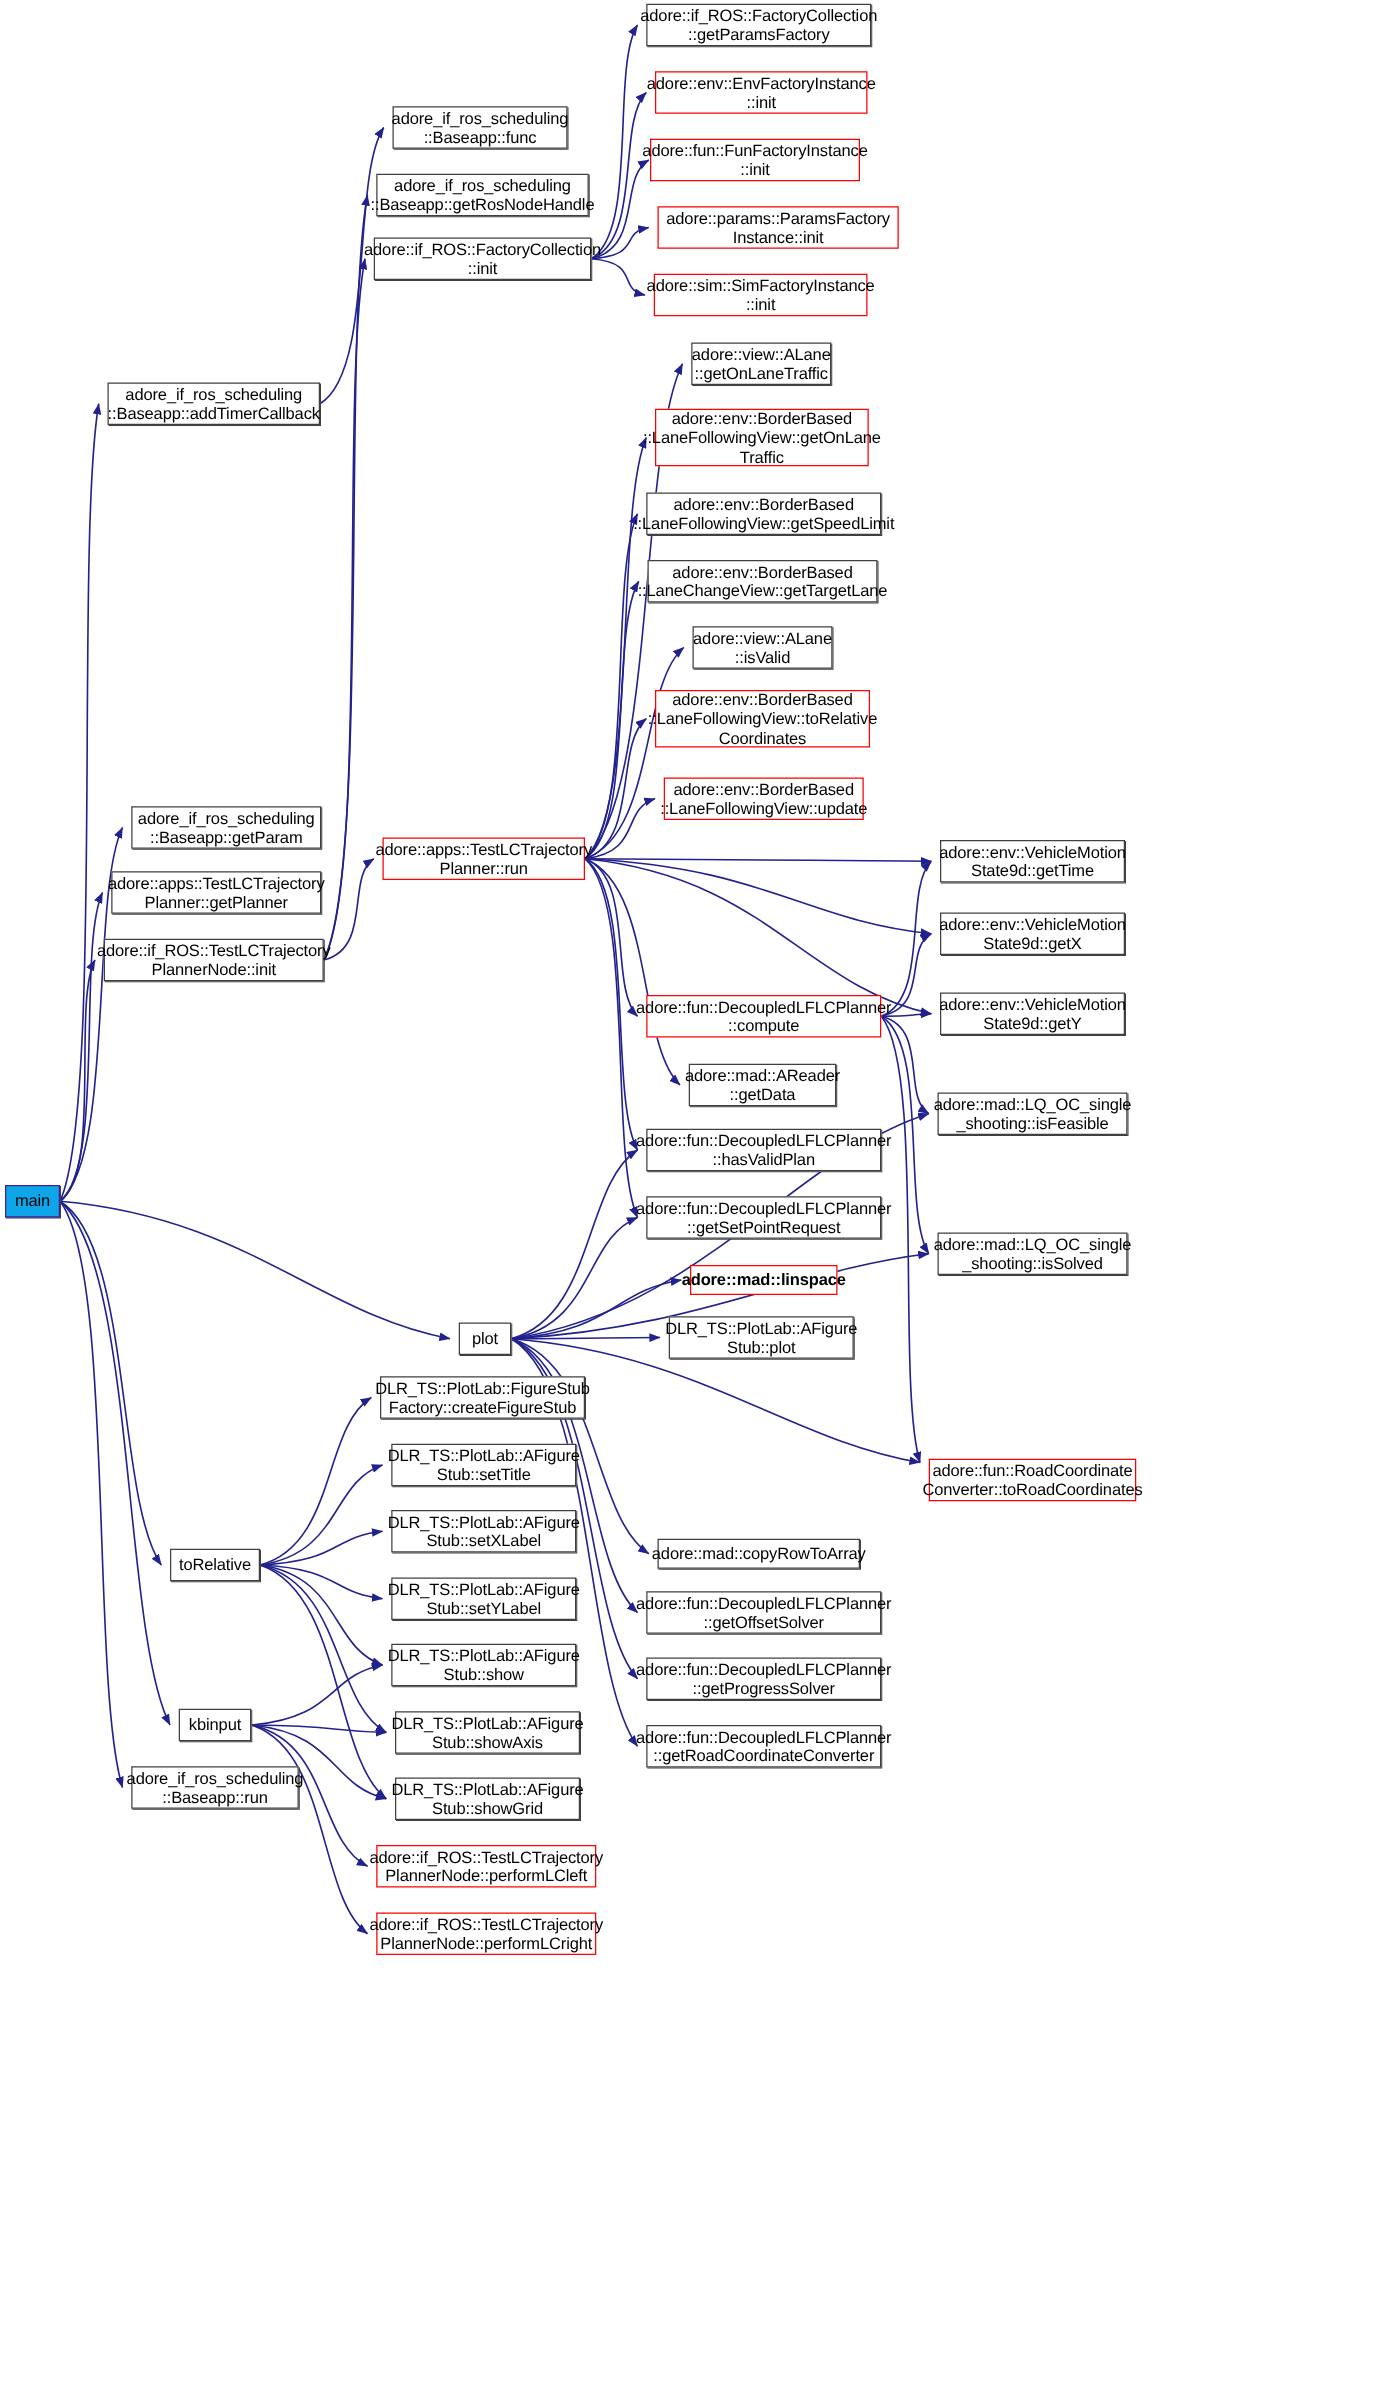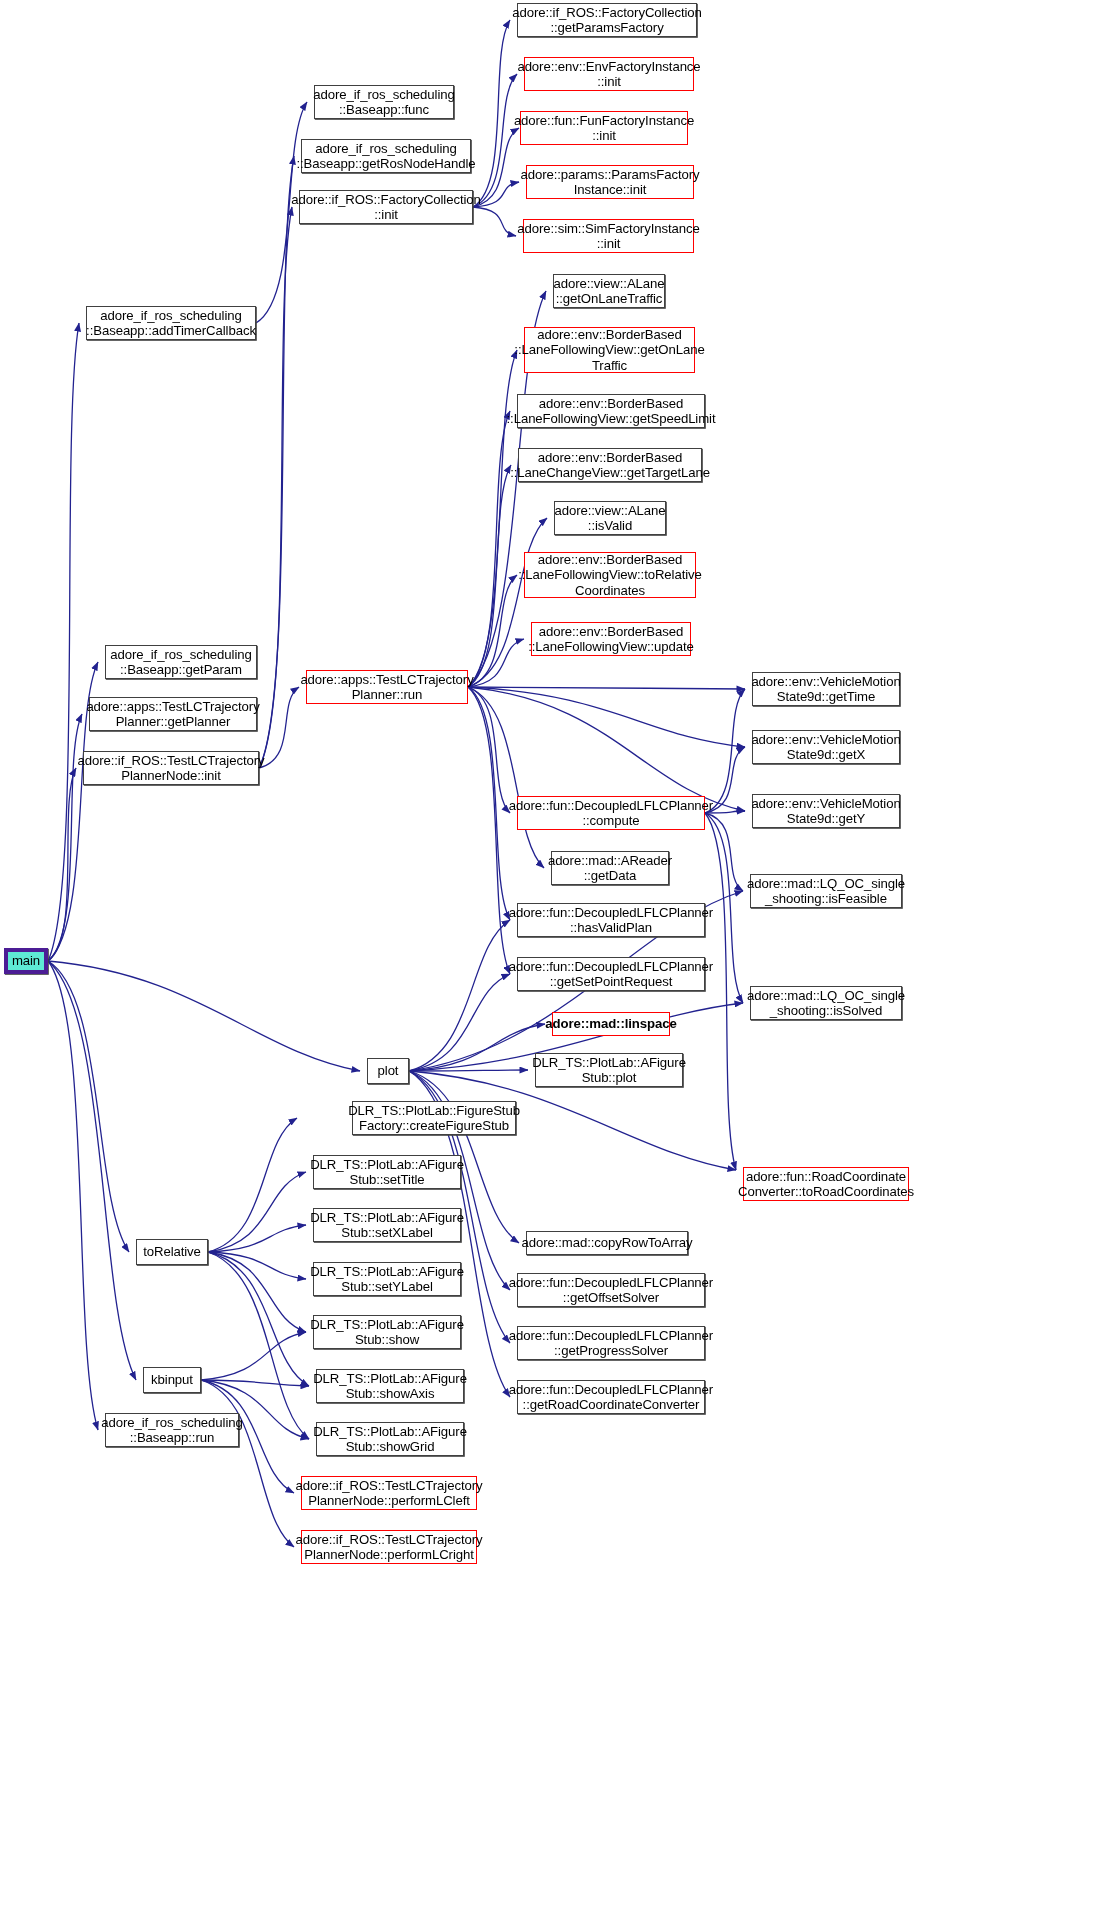--- a/index.html
+++ b/index.html
@@ -39,22 +39,22 @@
     z-index: 5;
   }
   .node.black {
     border: 1px solid #404040;
     box-shadow: 0.8px 0.8px 0 0 #404040;
   }
   .node.red {
     border: 1.6px solid #ff0000;
   }
   .node.root {
-    border: 4px solid #4c1d95;
-    background: #5eead4;
+    border: 1px solid #4c1d95;
+    background: #0ea5e9;
     box-shadow: 0.8px 0.8px 0 0 #404040;
   }
 </style>
 </head>
 <body>
 
 <div id="canvas">
   <svg id="edges" viewBox="0 0 1113 1916" xmlns="http://www.w3.org/2000/svg">
     <defs>
       <marker id="ah" markerWidth="9" markerHeight="7" refX="8.5" refY="3.5" orient="auto" markerUnits="userSpaceOnUse">
@@ -142,21 +142,21 @@
     <div class="node black" style="left: 301px; top: 139px; width: 170px; height: 34px;">adore_if_ros_scheduling
 ::Baseapp::getRosNodeHandle</div>
     <div class="node black" style="left: 299px; top: 190px; width: 174px; height: 34px;">adore::if_ROS::FactoryCollection
 ::init</div>
     <div class="node black" style="left: 517px; top: 3px; width: 180px; height: 34px;">adore::if_ROS::FactoryCollection
 ::getParamsFactory</div>
     <div class="node red" style="left: 524px; top: 57px; width: 170px; height: 34px;">adore::env::EnvFactoryInstance
 ::init</div>
     <div class="node red" style="left: 520px; top: 111px; width: 168px; height: 34px;">adore::fun::FunFactoryInstance
 ::init</div>
-    <div class="node red" style="left: 526px; top: 165px; width: 168px; height: 34px;">adore::params::ParamsFactory
+    <div class="node red" style="left: 526px; top: 165px; width: 193px; height: 34px;">adore::params::ParamsFactory
 Instance::init</div>
     <div class="node red" style="left: 523px; top: 219px; width: 171px; height: 34px;">adore::sim::SimFactoryInstance
 ::init</div>
     <div class="node black" style="left: 553px; top: 274px; width: 112px; height: 34px;">adore::view::ALane
 ::getOnLaneTraffic</div>
     <div class="node red" style="left: 524px; top: 327px; width: 171px; height: 46px;">adore::env::BorderBased
 ::LaneFollowingView::getOnLane
 Traffic</div>
     <div class="node black" style="left: 517px; top: 394px; width: 188px; height: 34px;">adore::env::BorderBased
 ::LaneFollowingView::getSpeedLimit</div>
@@ -186,21 +186,21 @@
     <div class="node black" style="left: 517px; top: 903px; width: 188px; height: 34px;">adore::fun::DecoupledLFLCPlanner
 ::hasValidPlan</div>
     <div class="node black" style="left: 517px; top: 957px; width: 188px; height: 34px;">adore::fun::DecoupledLFLCPlanner
 ::getSetPointRequest</div>
     <div class="node black" style="left: 750px; top: 986px; width: 152px; height: 34px;">adore::mad::LQ_OC_single
 _shooting::isSolved</div>
     <div class="node red" style="left: 552px; top: 1012px; width: 118px; height: 24px; font-weight: bold;">adore::mad::linspace</div>
     <div class="node black" style="left: 367px; top: 1058px; width: 42px; height: 26px;">plot</div>
     <div class="node black" style="left: 535px; top: 1053px; width: 148px; height: 34px;">DLR_TS::PlotLab::AFigure
 Stub::plot</div>
-    <div class="node black" style="left: 304px; top: 1101px; width: 164px; height: 34px; margin-left: 48px;">DLR_TS::PlotLab::FigureStub
+    <div class="node black" style="left: 304px; top: 1101px; width: 164px; height: 34px;">DLR_TS::PlotLab::FigureStub
 Factory::createFigureStub</div>
     <div class="node red" style="left: 743px; top: 1153px; width: 166px; height: 34px; margin-top: 14px;">adore::fun::RoadCoordinate
 Converter::toRoadCoordinates</div>
     <div class="node black" style="left: 313px; top: 1155px; width: 148px; height: 34px;">DLR_TS::PlotLab::AFigure
 Stub::setTitle</div>
     <div class="node black" style="left: 313px; top: 1208px; width: 148px; height: 34px;">DLR_TS::PlotLab::AFigure
 Stub::setXLabel</div>
     <div class="node black" style="left: 526px; top: 1231px; width: 162px; height: 24px;">adore::mad::copyRowToArray</div>
     <div class="node black" style="left: 313px; top: 1262px; width: 148px; height: 34px;">DLR_TS::PlotLab::AFigure
 Stub::setYLabel</div>

